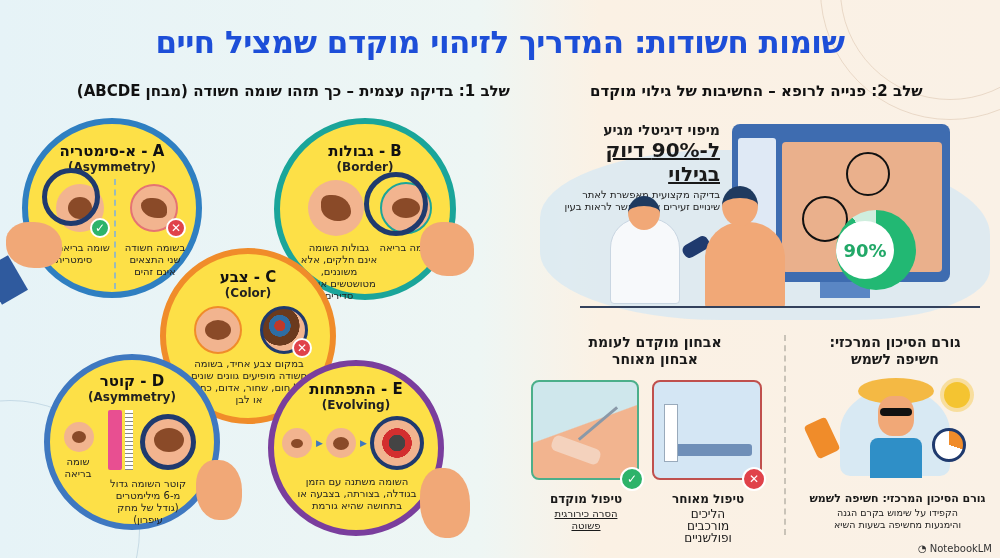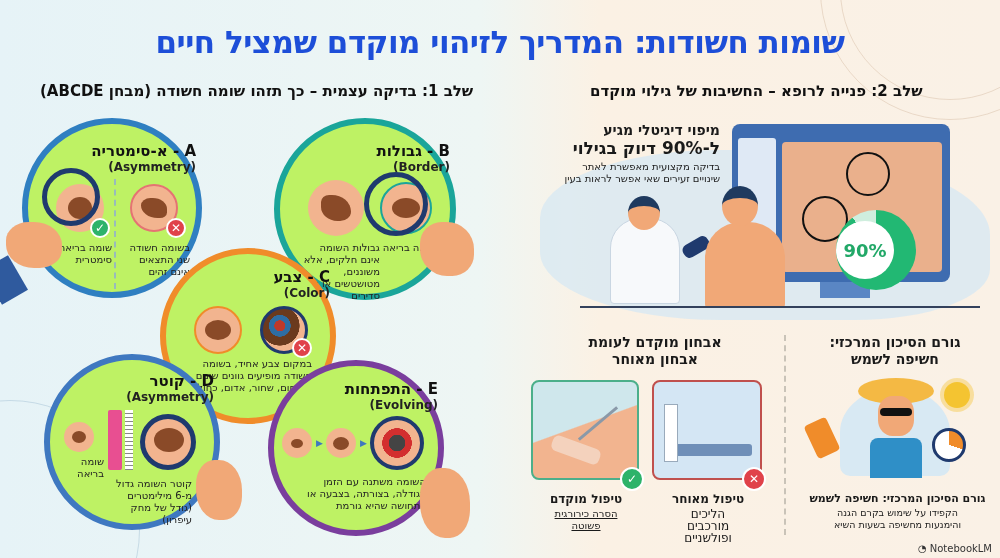--- a/index.html
+++ b/index.html
@@ -1,19 +1,19 @@
 <!DOCTYPE html>
 <html><head>
 <meta charset="utf-8">
 <style>
   * { box-sizing: border-box; margin: 0; padding: 0; }
   body { width: 1000px; height: 558px; overflow: hidden; font-family: "DejaVu Sans", sans-serif; background: linear-gradient(90deg, #e6f3f7 0%, #eef6f4 48%, #fbf1e4 60%, #faf1e6 100%); position: relative; color: #1a1a1a; }
   .title { position: absolute; top: 24px; left: 0; width: 1000px; text-align: center; font-size: 31px; font-weight: bold; color: #1d4ed8; direction: rtl; letter-spacing: -0.5px; }
   .h2 { position: absolute; font-size: 15px; font-weight: bold; direction: rtl; color: #111; }
-  .circle { position: absolute; border-radius: 50%; background: #bef264; direction: rtl; }
+  .circle { position: absolute; border-radius: 50%; background: #fde047; direction: rtl; text-align: center; }
   .ctitle { font-weight: bold; font-size: 15px; color: #111; }
   .csub { font-weight: bold; font-size: 12px; color: #222; }
   .ctext { font-size: 10px; line-height: 12px; color: #222; }
   .mole-wrap { position: absolute; border-radius: 50%; background: #f2b48f; display: flex; align-items: center; justify-content: center; }
   .mole { border-radius: 50%; background: #8a4a28; }
   .badge { position: absolute; width: 20px; height: 20px; border-radius: 50%; color: #fff; font-size: 12px; font-weight: bold; display: flex; align-items: center; justify-content: center; border: 2px solid #fff; }
   .ok { background: #2db36a; }
   .bad { background: #e0424a; }
   .lens { position: absolute; border-radius: 50%; border: 5px solid #1f3a6e; }
   .hand { position: absolute; background: #f1a877; border-radius: 40% 50% 40% 50%; }
@@ -28,21 +28,21 @@
 </style>
 </head>
 <body>
 
 <div class="waves" style="left:820px; top:-140px; width:260px; height:260px;"></div>
 <div class="waves" style="left:840px; top:-120px; width:220px; height:220px;"></div>
 <div class="waves" style="left:-120px; top:400px; width:260px; height:260px; border-color: rgba(120,160,190,0.3);"></div>
 
 <div class="title">שומות חשודות: המדריך לזיהוי מוקדם שמציל חיים</div>
 
-<div class="h2" style="left:40px; top:82px; width:470px; text-align:left;">שלב 1: בדיקה עצמית – כך תזהו שומה חשודה (מבחן ABCDE)</div>
+<div class="h2" style="left:40px; top:82px; width:470px; text-align:right;">שלב 1: בדיקה עצמית – כך תזהו שומה חשודה (מבחן ABCDE)</div>
 <div class="h2" style="left:590px; top:82px; width:380px; text-align:left;">שלב 2: פנייה לרופא – החשיבות של גילוי מוקדם</div>
 
 <div class="circle" style="left:22px; top:118px; width:180px; height:180px; border:6px solid #2f7fc1;">
   <div class="ctitle" style="margin-top:18px;">A - א-סימטריה</div>
   <div class="csub">(Asymmetry)</div>
   <div style="position:absolute; left:86px; top:55px; height:110px; border-left:2px dashed #9bb;"></div>
   <div class="mole-wrap" style="left:28px; top:60px; width:48px; height:48px;">
       <div class="mole" style="width:24px;height:22px;"></div>
     </div>
   <div class="badge ok" style="left:62px; top:94px;">✓</div>
@@ -110,21 +110,21 @@
     </div>
   <div style="position:absolute; left:86px; top:72px; font-size:9px; color:#3f78c0;">▶</div>
   <div class="mole-wrap" style="left:96px; top:50px; width:54px; height:54px; border:4px solid #1f3a6e; background: radial-gradient(circle, #444 0 25%, #d32f2f 26% 45%, #f2b48f 46%);"></div>
   <div class="ctext" style="position:absolute; left:14px; top:110px; width:138px;">השומה משתנה עם הזמן בגודלה, בצורתה, בצבעה או בתחושה שהיא גורמת</div>
 </div>
 <div class="hand" style="left:420px; top:468px; width:50px; height:70px;"></div>
 
 <div style="position:absolute; left:540px; top:150px; width:450px; height:170px; background:#d8e9f3; border-radius:40% 50% 30% 40%; opacity:0.8;"></div>
 <div class="panel" style="left:560px; top:122px; width:160px; text-align:right;">
   <div class="bold" style="font-size:14px;">מיפוי דיגיטלי מגיע</div>
-  <div class="bold" style="font-size:17px;">ל-90% דיוק בגילוי</div>
+  <div class="bold" style="font-size:20px;text-decoration:underline;">ל-90% דיוק בגילוי</div>
   <div style="font-size:10px; line-height:12px; margin-top:3px;">בדיקה מקצועית מאפשרת לאתר שינויים זעירים שאי אפשר לראות בעין</div>
 </div>
 <div class="monitor" style="left:732px; top:124px; width:218px; height:158px;">
   <div style="position:absolute; left:6px; top:14px; width:38px; height:136px; background:#dfe9f5; border-radius:3px;"></div>
   <div class="screen" style="left:50px; top:18px; width:160px; height:130px;">
     <div style="position:absolute; left:64px; top:10px; width:44px; height:44px; border:2px solid #111; border-radius:50%;"></div>
     <div style="position:absolute; left:20px; top:54px; width:46px; height:46px; border:2px solid #111; border-radius:50%;"></div>
   </div>
 </div>
 <div style="position:absolute; left:820px; top:282px; width:50px; height:16px; background:#5a86c4;"></div>

